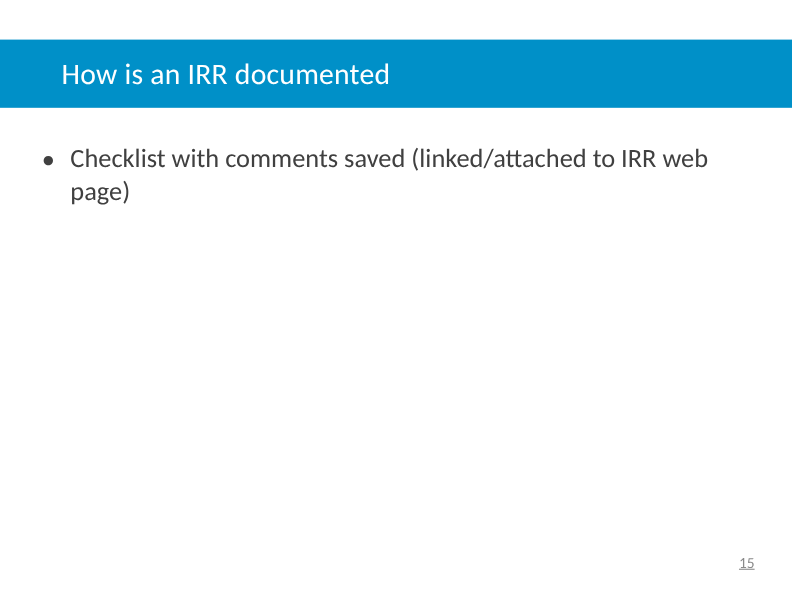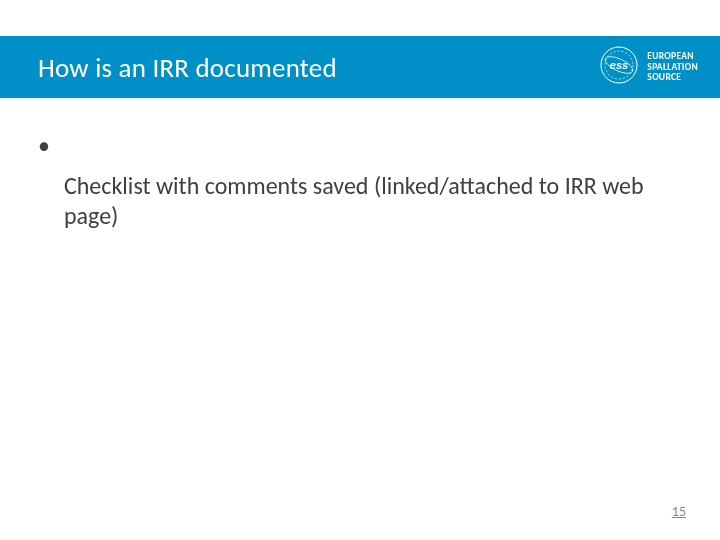--- a/index.html
+++ b/index.html
@@ -9,21 +9,21 @@
   .header-band {
     position: absolute;
     top: 36px;
     left: 0;
     width: 100%;
     height: 62px;
     background: #0090c8;
     display: flex;
     align-items: center;
     justify-content: space-between;
-    padding: 0 22px 0 38px;
+    padding: 0 22px 0 56px;
   }
   .title {
     font-size: 27px;
     font-weight: 400;
     color: #ffffff;
     letter-spacing: 0.2px;
   }
   .logo-block {
     display: flex;
     align-items: center;
@@ -51,52 +51,39 @@
     font-size: 24px;
     color: #404040;
     line-height: 1.25;
   }
   .bullet-marker {
     color: #404040;
     font-size: 24px;
     line-height: 1.25;
     padding-top: 1px;
   }
-  .bullet-text { flex: 1; margin-top: 41px; }
+  .bullet-text { flex: 1; }
 
   .page-num {
     position: absolute;
     bottom: 20px;
     right: 34px;
     font-size: 14px;
     color: #8a8a8a;
     text-decoration: underline;
   }
 </style>
 </head>
 <body>
 
 <div class="slide">
 
   <div class="header-band">
     <div class="title">How is an IRR documented</div>
 
-    <div class="logo-block">
-      <span>
-        <svg width="40" height="40" viewBox="0 0 40 40">
-          <circle cx="20" cy="20" r="18" fill="none" stroke="#ffffff" stroke-width="1"></circle>
-          <circle cx="20" cy="20" r="14" fill="none" stroke="#ffffff" stroke-width="0.7" stroke-dasharray="2 2"></circle>
-          <ellipse cx="20" cy="20" rx="15" ry="6" fill="none" stroke="#ffffff" stroke-width="0.7" transform="rotate(25 20 20)"></ellipse>
-          <text x="20" y="24" text-anchor="middle" font-family="Arial" font-size="11" font-weight="700" fill="#ffffff" font-style="italic">ess</text>
-        </svg>
-      </span>
-      <div class="logo-text"><span>EUROPEAN</span>
-<span>SPALLATION</span>
-<span>SOURCE</span></div>
-    </div>
   </div>
 
   <div class="body">
     <div class="bullet-row">
       <div class="bullet-marker">•</div>
       <div class="bullet-text">Checklist with comments saved (linked/attached to IRR web page)</div>
     </div>
   </div>
 
   <div class="page-num">15</div>

